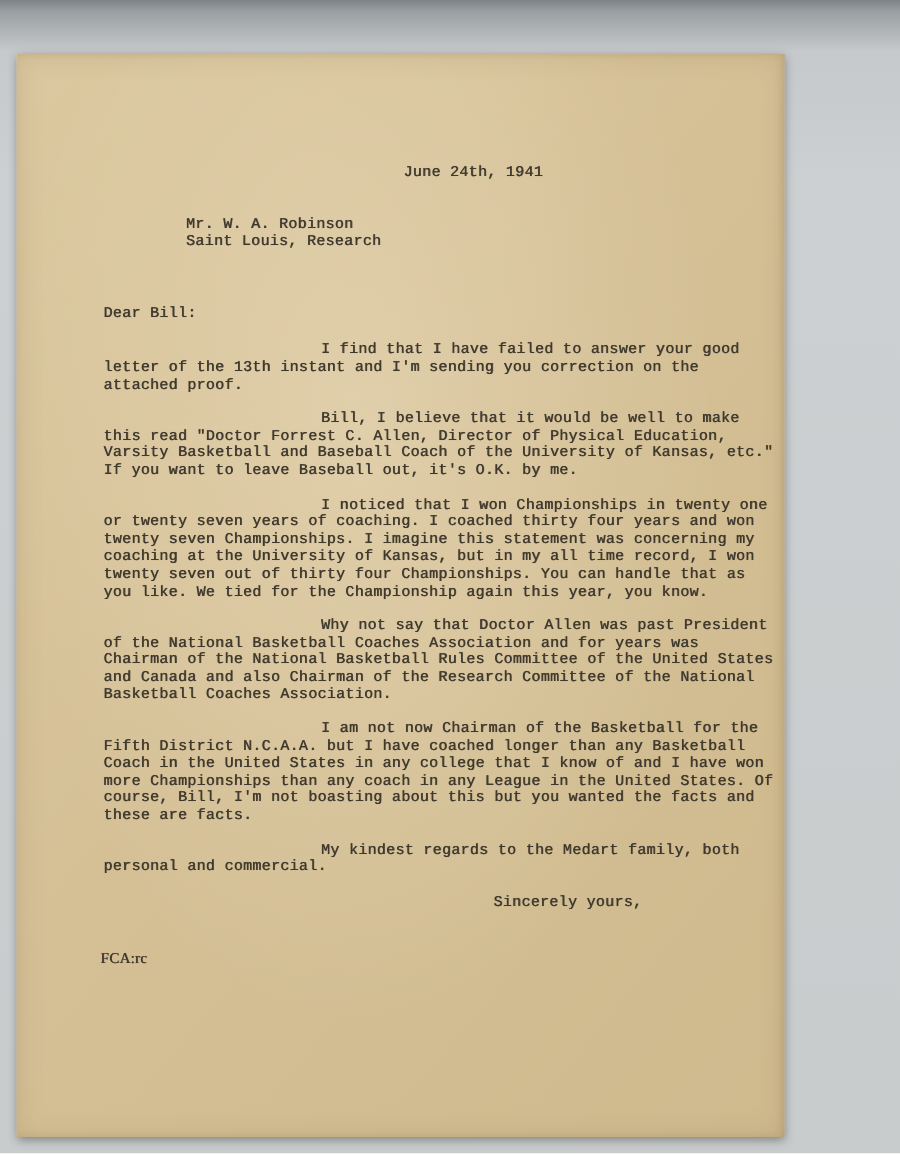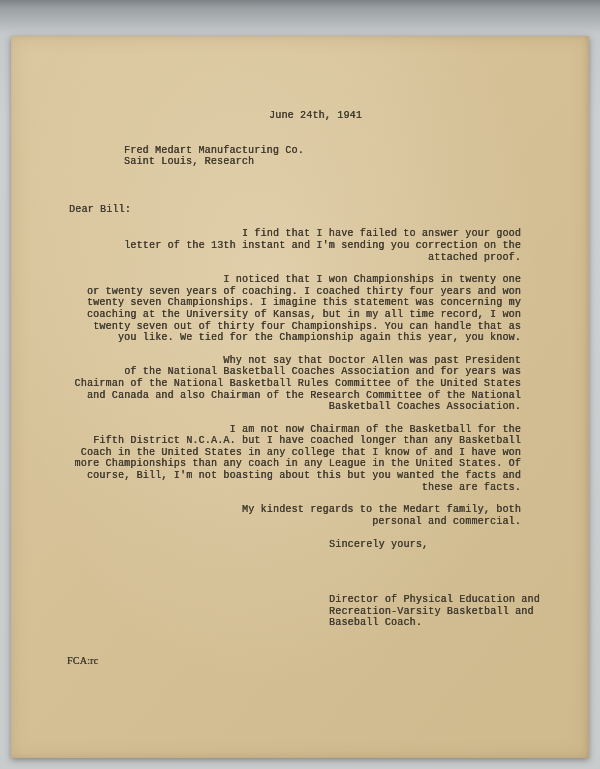--- a/index.html
+++ b/index.html
@@ -9,68 +9,64 @@
     font-family: "Liberation Mono", "DejaVu Sans Mono", monospace;
   }
   .scan-bg {
     position: relative;
     width: 600px; height: 769px;
     background: linear-gradient(180deg, #7d8285 0px, #9aa0a3 8px, #c6c9cb 34px, #cdd0d2 120px, #c9cccd 769px);
   }
   .paper {
     position: absolute;
     left: 11px; top: 36px;
-    width: 578px; height: 722px;
+    width: 512px; height: 722px;
     background:
       radial-gradient(ellipse at 45% 35%, rgba(255,248,228,0.25), rgba(0,0,0,0) 60%),
       linear-gradient(130deg, #dbc8a0 0%, #d5c096 45%, #cfba8e 100%);
     box-shadow:
       0 2px 6px rgba(40,42,45,0.45),
       inset 0 0 18px rgba(120,95,55,0.18),
       inset -2px 0 4px rgba(120,95,55,0.15);
     padding: 74px 0 0 58px;
     color: #3e382d;
     font-size: 10px;
     line-height: 11.6px;
     letter-spacing: 0.2px;
     text-shadow: 0.35px 0 0 rgba(62,56,45,0.75), 0 0 0.6px rgba(62,56,45,0.35);
   }
   .date        { margin-left: 200px; white-space: nowrap; }
   .address     { margin-top: 23px; margin-left: 55px; }
   .salutation  { margin-top: 36px; margin-bottom: 13px; }
-  .para        { width: 452px; text-indent: 145px; margin-bottom: 11px; text-align: right; }
+  .para        { width: 452px; text-indent: 145px; margin-bottom: 11px; text-align: left; }
   .closing     { margin-top: 12px; margin-left: 260px; white-space: nowrap; }
   .signature   { margin-top: 43px; margin-left: 260px; }
   .initials    { margin-top: 26px; margin-left: -2px; font-family: Liberation Serif, serif; }
 </style>
 </head>
 <body>
 
 <div class="scan-bg">
   <div class="paper">
 
     <div class="date">June 24th, 1941</div>
 
     <div class="address">
-      <div>Fred Medart Manufacturing Co.</div>
+      <div>Mr. W. A. Robinson</div>
       <div>Saint Louis, Research</div>
     </div>
 
     <div class="salutation">Dear Bill:</div>
 
     <p class="para">I find that I have failed to answer your good letter of the 13th instant and I'm sending you correction on the attached proof.</p>
+    <p class="para">Bill, I believe that it would be well to make this read "Doctor Forrest C. Allen, Director of Physical Education, Varsity Basketball and Baseball Coach of the University of Kansas, etc."  If you want to leave Baseball out, it's O.K. by me.</p>
     <p class="para">I noticed that I won Championships in twenty one or twenty seven years of coaching.  I coached thirty four years and won twenty seven Championships.  I imagine this statement was concerning my coaching at the University of Kansas, but in my all time record, I won twenty seven out of thirty four Championships.  You can handle that as you like.  We tied for the Championship again this year, you know.</p>
     <p class="para">Why not say that Doctor Allen was past President of the National Basketball Coaches Association and for years was Chairman of the National Basketball Rules Committee of the United States and Canada and also Chairman of the Research Committee of the National Basketball Coaches Association.</p>
     <p class="para">I am not now Chairman of the Basketball for the Fifth District N.C.A.A. but I have coached longer than any Basketball Coach in the United States in any college that I know of and I have won more Championships than any coach in any League in the United States.  Of course, Bill, I'm not boasting about this but you wanted the facts and these are facts.</p>
     <p class="para">My kindest regards to the Medart family, both personal and commercial.</p>
 
     <div class="closing">Sincerely yours,</div>
 
-    <div class="signature">
-      <div>Director of Physical Education and</div>
-      <div>Recreation-Varsity Basketball and</div>
-      <div>Baseball Coach.</div>
-    </div>
 
     <div class="initials">FCA:rc</div>
 
   </div>
 </div>
 
 </body></html>

